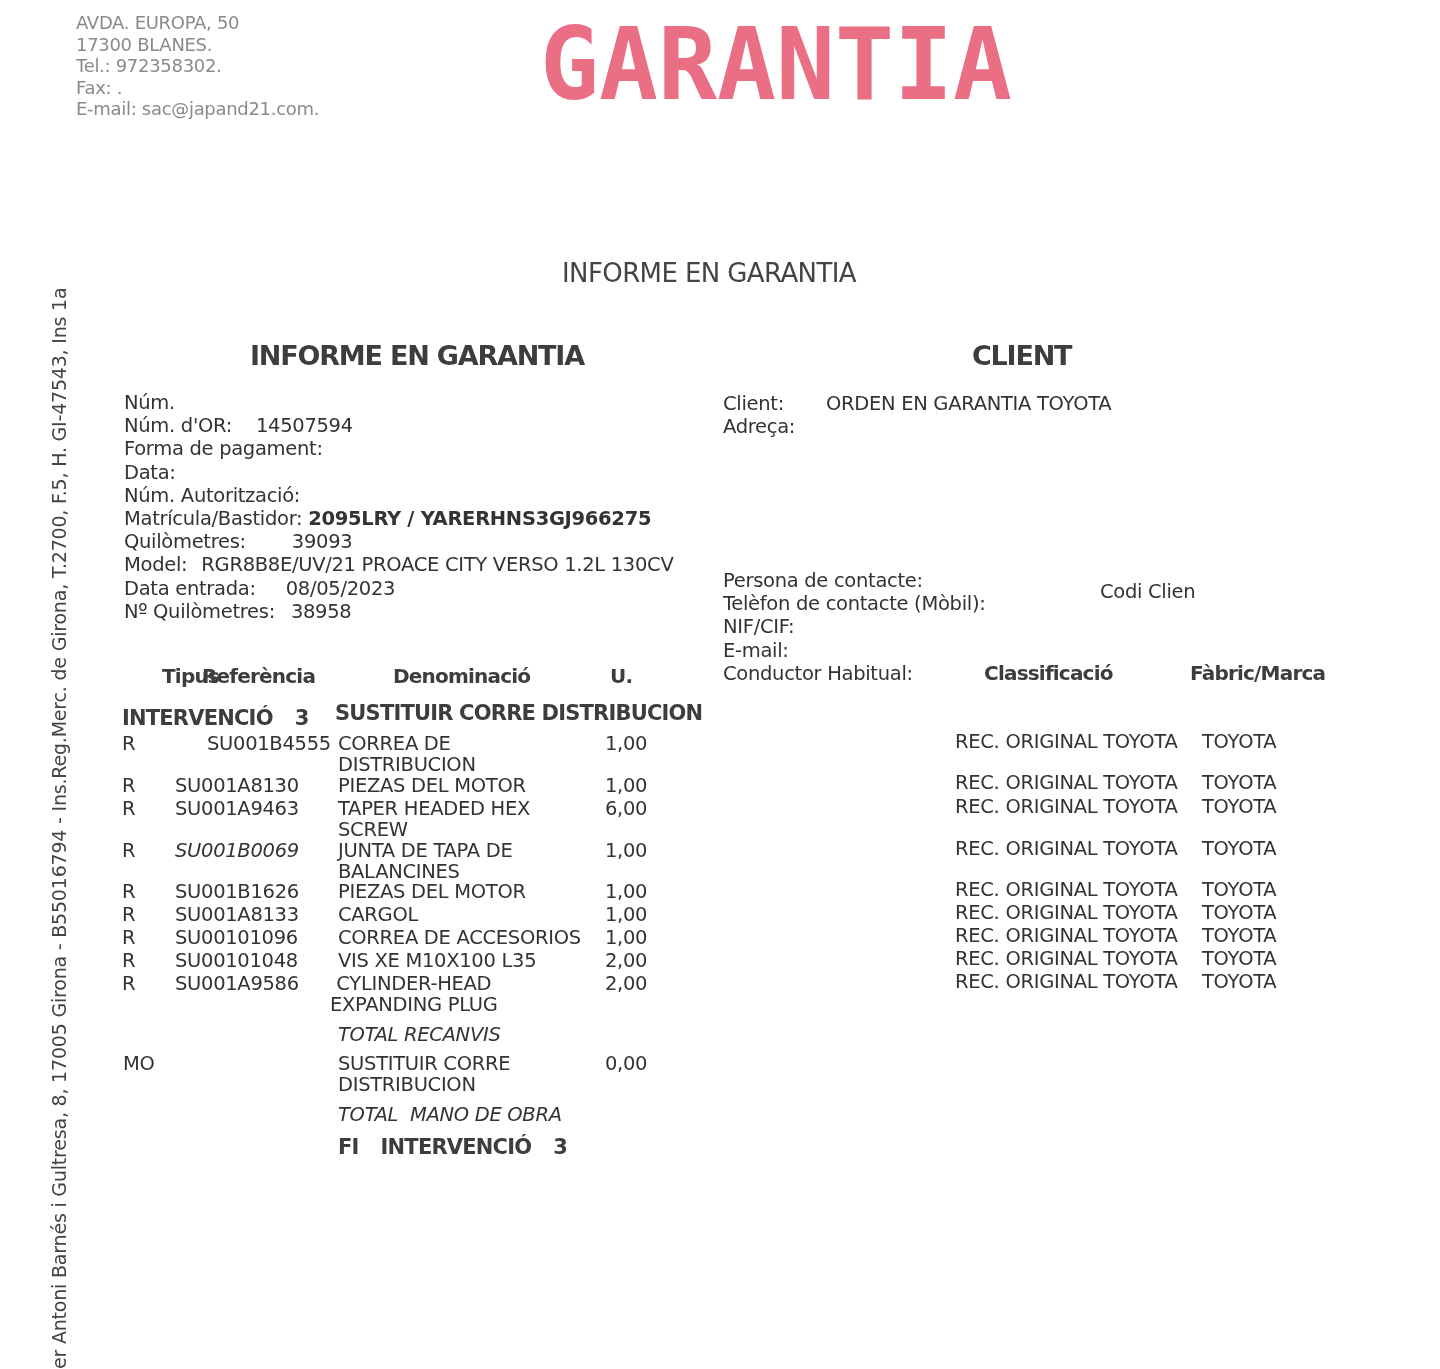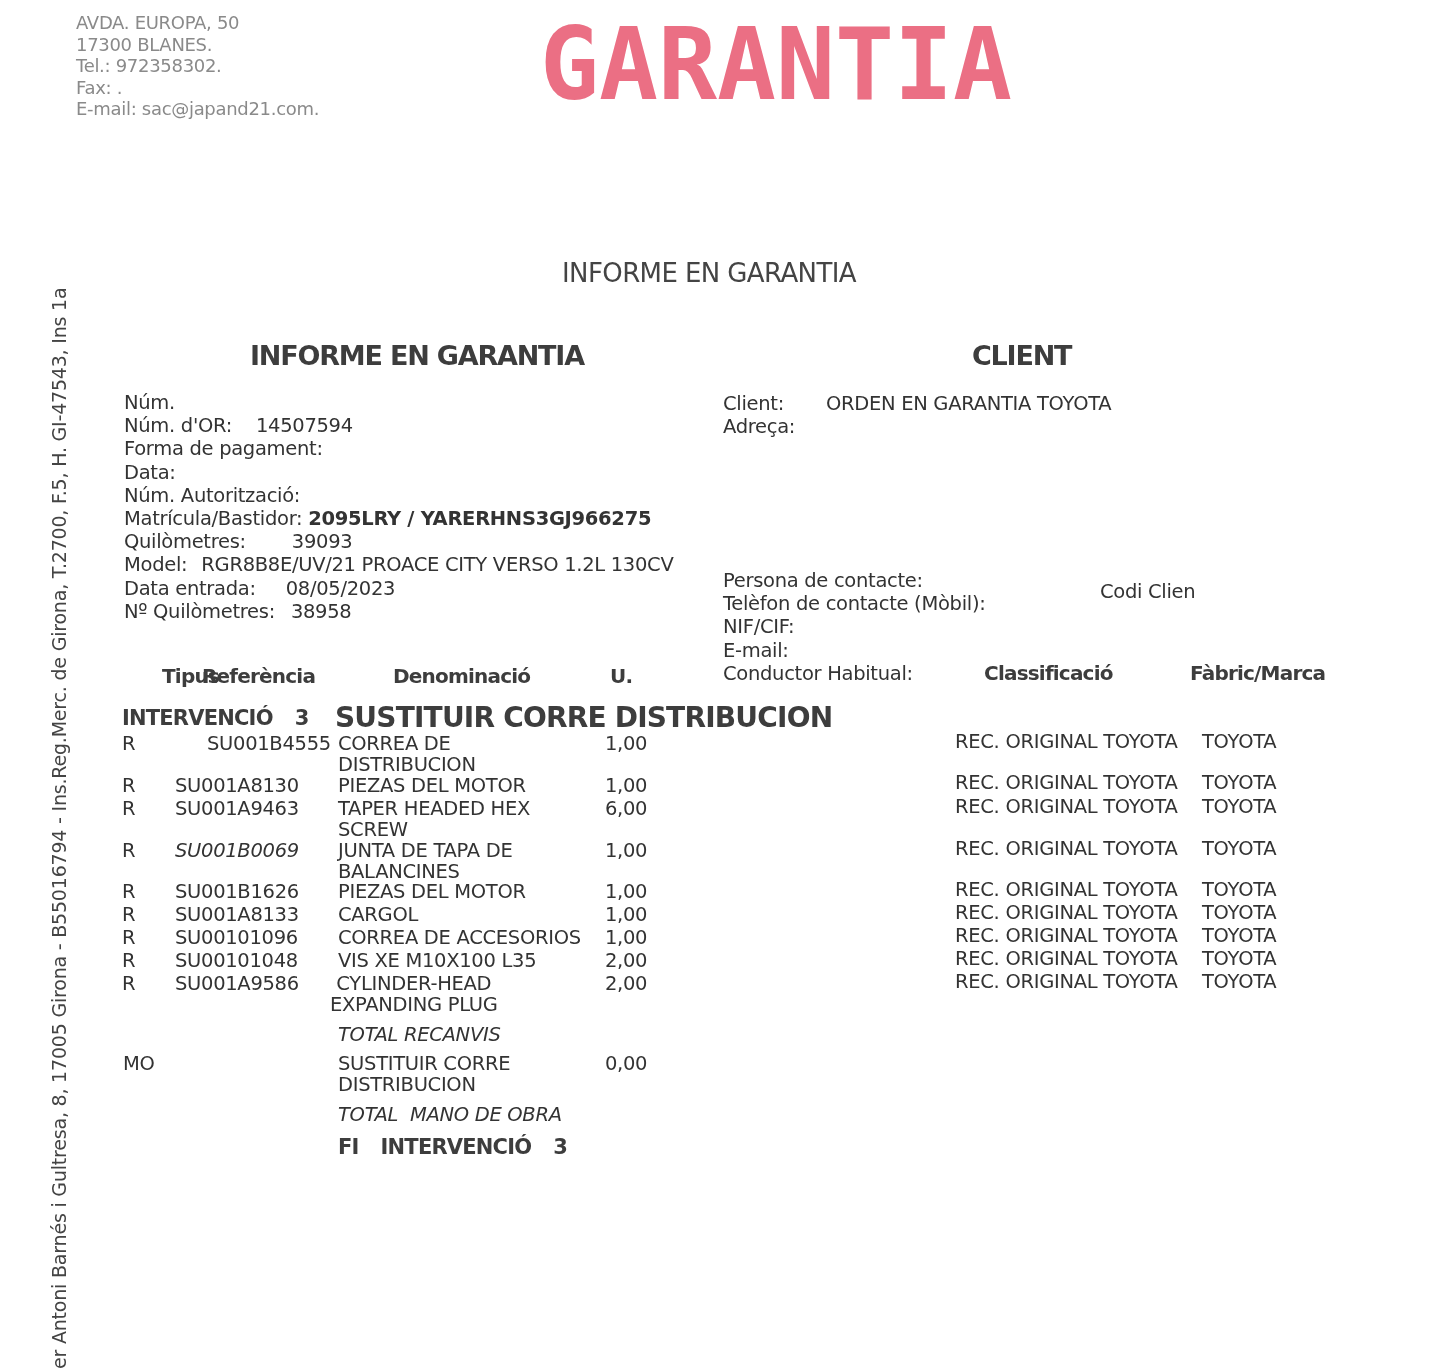--- a/index.html
+++ b/index.html
@@ -72,21 +72,21 @@
 <div class="abs th" style="left:115px; top:664px;margin-left:47px;">Tipus</div>
 <div class="abs th" style="left:202px; top:664px;">Referència</div>
 <div class="abs th" style="left:393px; top:664px;">Denominació</div>
 <div class="abs th" style="left:610px; top:664px;">U.</div>
 <div class="abs th" style="left:984px; top:661px;text-align:right;">Classificació</div>
 <div class="abs th" style="left:1190px; top:661px;">Fàbric/Marca</div>
 
 <div class="abs th" style="left:122px; top:669px; font-size:21px;margin-top:37px;">
   <span>INTERVENCIÓ</span><span style="display:inline-block;width:22px"></span><span>3</span>
 </div>
-<div class="abs th" style="left:335px; top:701px; font-size:28px;">SUSTITUIR CORRE DISTRIBUCION</div>
+<div class="abs th" style="left:335px; top:701px; font-size:21px;">SUSTITUIR CORRE DISTRIBUCION</div>
 
 <div id="rows">
 
   <div class="row" style="left:122px; top:733px;">R</div>
   <div class="row" style="left:175px; top:733px;margin-left:32px;">SU001B4555</div>
   <div class="row" style="left:338px; top:733px;">
       <div>CORREA DE</div>
       <div>DISTRIBUCION</div>
     </div>
   <div class="row" style="left:605px; top:733px;">1,00</div>

